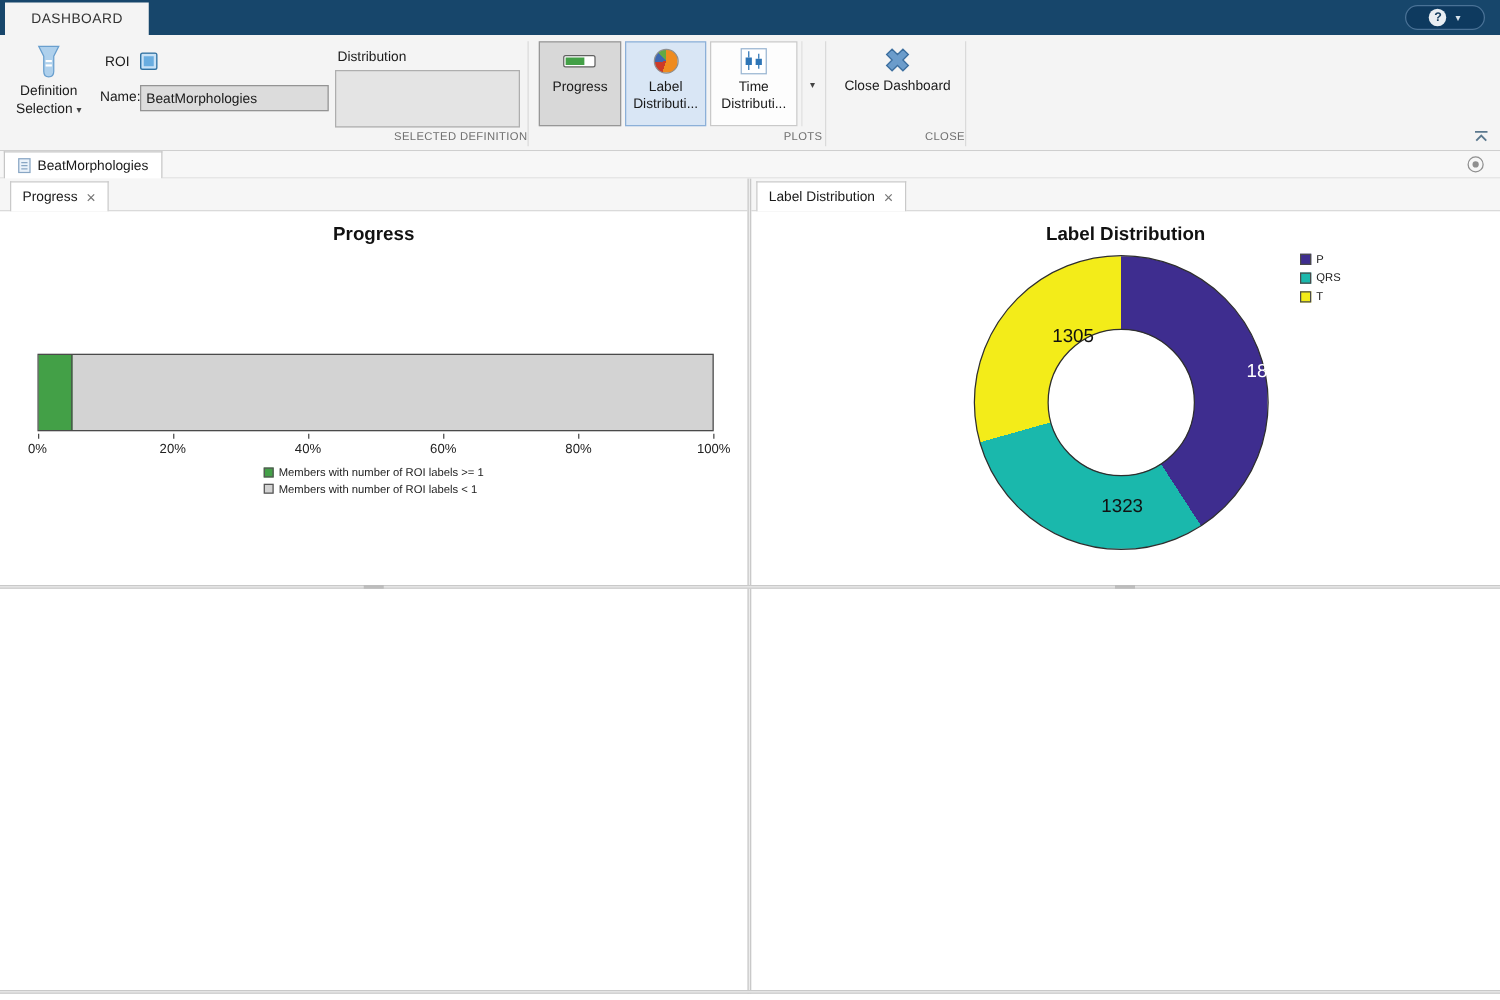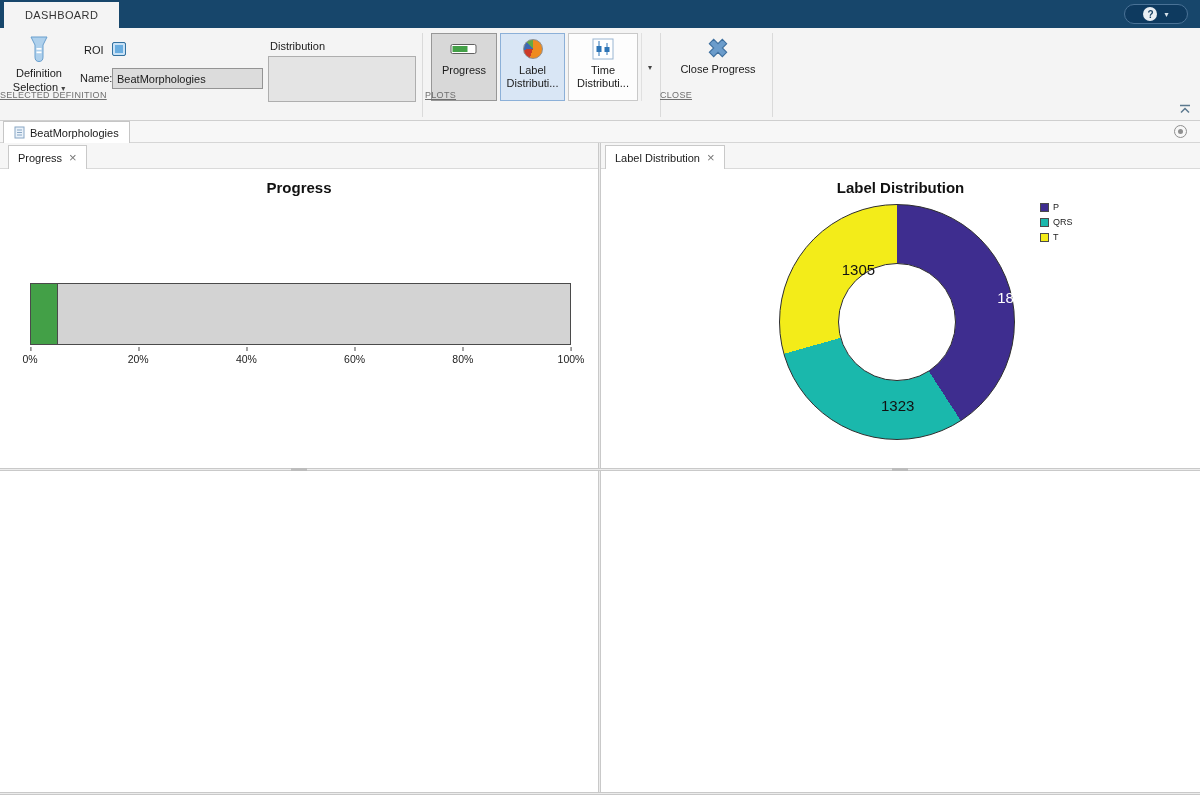--- a/index.html
+++ b/index.html
@@ -9,21 +9,21 @@
   
   .titlebar { position:absolute; left:0; top:0; width:100%; height:28px; background:#17466b; }
   .ribbon-tab { position:absolute; left:4px; top:2px; height:26px; padding:0 21px; background:#f4f4f4; display:flex; align-items:center; font-size:11px; color:#333; letter-spacing:.4px; cursor:pointer; }
   .help-pill { position:absolute; right:12px; top:4px; width:64px; height:20px; border:1px solid #4a7296; border-radius:10px; background:#0e3a5f; display:flex; align-items:center; justify-content:center; gap:7px; cursor:pointer; }
   .help-circle { width:14px; height:14px; border-radius:50%; background:#e9eef2; color:#163e5f; font-size:10px; font-weight:bold; display:flex; align-items:center; justify-content:center; }
   .help-caret { color:#d7e2ea; font-size:8px; }
 
   
   .ribbon { position:absolute; left:0; top:28px; width:100%; height:93px; background:#f4f4f4; border-bottom:1px solid #cfcfcf; }
   .vdiv { position:absolute; top:5px; bottom:3px; width:1px; background:#dadada; }
-  .section-label { position:absolute; bottom:20px; font-size:9px; color:#6f6f6f; text-align:left; letter-spacing:.3px;text-decoration:underline; }
+  .section-label { position:absolute; bottom:6px; font-size:9px; color:#6f6f6f; text-align:right; letter-spacing:.3px; }
 
   .defsel-btn { position:absolute; left:6px; top:4px; width:66px; height:84px; display:flex; flex-direction:column; align-items:center; cursor:pointer; }
   .defsel-btn svg { margin:4px 0 3px 0; }
   .defsel-line { line-height:14px; }
   .caret { font-size:8px; color:#444; }
 
   .roi-label { position:absolute; left:84px; top:16px; }
   .roi-icon { position:absolute; left:112px; top:14px; width:14px; height:14px; background:#69ade0; border:1px solid #33719f; border-radius:2px; box-shadow:inset 0 0 0 2px #c9e2f6; }
   .name-label { position:absolute; left:80px; top:44px; }
   .name-input { position:absolute; left:112px; top:40px; width:151px; height:21px; background:#dcdcdc; border:1px solid #949494; font:11px "Liberation Sans",sans-serif; padding:0 4px; color:#1a1a1a; }
@@ -160,21 +160,21 @@
   </div>
   <div class="section-label" style="left:425px;width:233px;margin-top:44px;">PLOTS</div>
   <div class="vdiv" style="left:660px;"></div>
 
   <div class="close-btn">
     <div class="icon-slot">
       <svg width="26" height="26" viewBox="0 0 24 24">
         <path d="M4 8 L8 4 L12 8 L16 4 L20 8 L16 12 L20 16 L16 20 L12 16 L8 20 L4 16 L8 12 Z" fill="#6b9ccb" stroke="#3d6f9f" stroke-width="1"></path>
       </svg>
     </div>
-    <span class="lbl">Close Progress</span>
+    <span class="lbl">Close Dashboard</span>
   </div>
   <div class="section-label" style="left:660px;width:112px;">CLOSE</div>
   <div class="vdiv" style="left:772px;"></div>
 
   <svg class="collapse-btn" width="14" height="11" viewBox="0 0 14 11">
     <line x1="2" y1="1.5" x2="12" y2="1.5" stroke="#5b788e" stroke-width="1.5"></line>
     <polyline points="3,8.5 7,4.5 11,8.5" fill="none" stroke="#5b788e" stroke-width="1.5"></polyline>
   </svg>
 </div>
 
@@ -206,20 +206,30 @@
         <div class="hbar-fill" style="width: 5%; background: rgb(67, 160, 71);"></div>
       </div>
       <div class="x-ticks">
           <span class="tick-label" style="left: 0%;">0%</span>
           <span class="tick-label" style="left: 20%;">20%</span>
           <span class="tick-label" style="left: 40%;">40%</span>
           <span class="tick-label" style="left: 60%;">60%</span>
           <span class="tick-label" style="left: 80%;">80%</span>
           <span class="tick-label" style="left: 100%;">100%</span>
         </div>
+      <div class="bar-legend">
+          <div class="legend-row">
+            <span class="swatch" style="background: rgb(67, 160, 71);"></span>
+            <span>Members with number of ROI labels &gt;= 1</span>
+          </div>
+          <div class="legend-row">
+            <span class="swatch" style="background: rgb(211, 211, 211);"></span>
+            <span>Members with number of ROI labels &lt; 1</span>
+          </div>
+        </div>
     </div>
   </div>
 
   <div class="quad quad-tr">
     <div class="subtab-bar">
       <div class="subtab" style="left:4px;">
         <span>Label Distribution</span>
         <span class="x">×</span>
       </div>
     </div>

